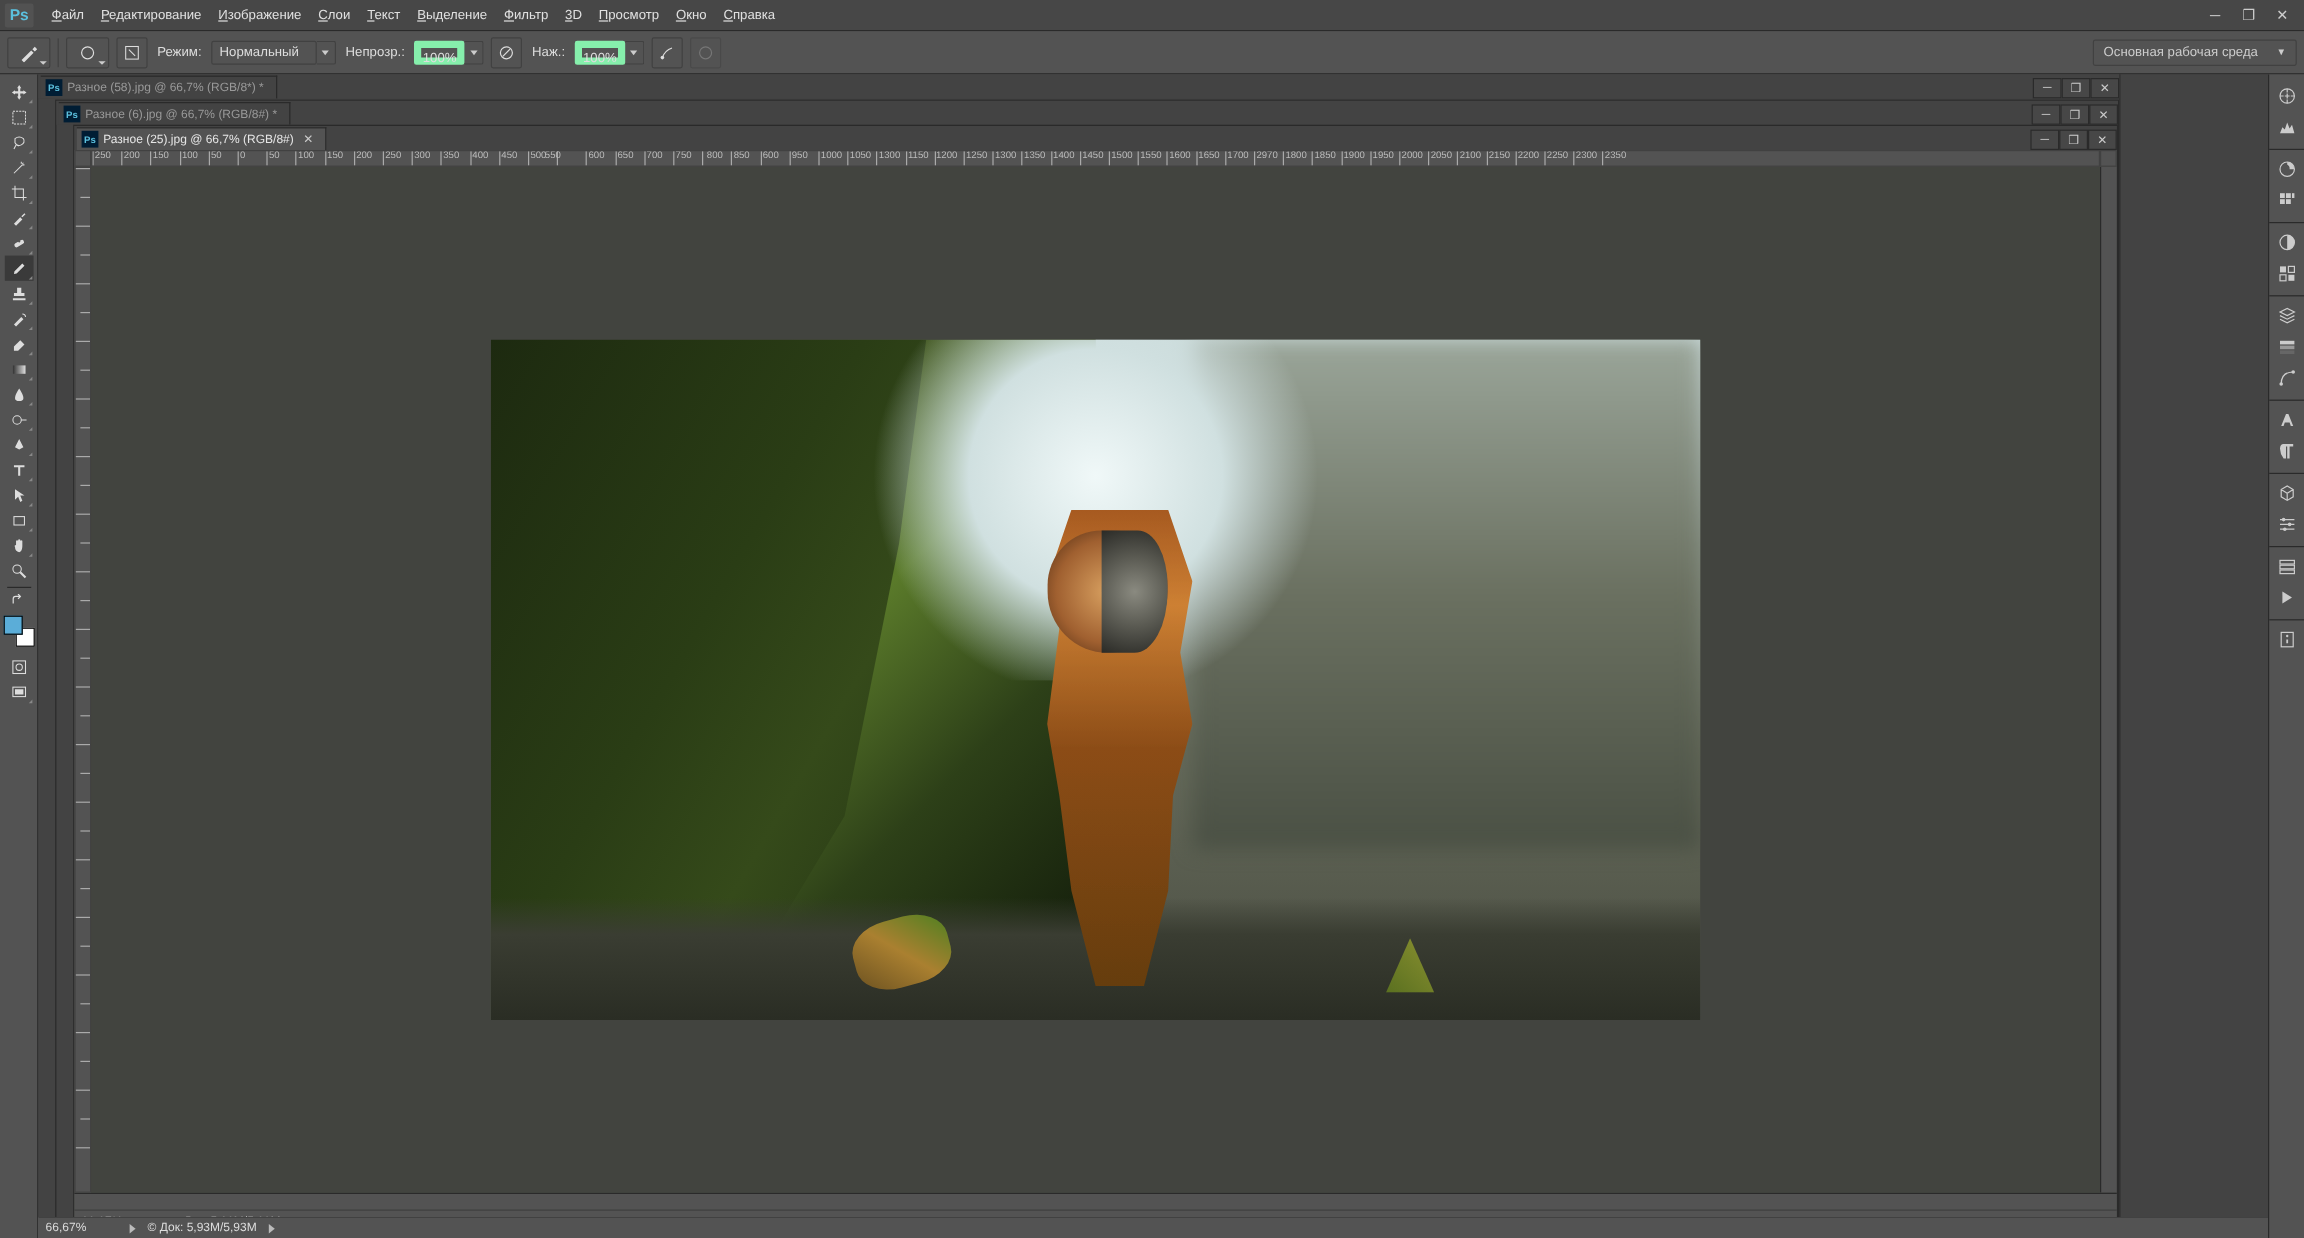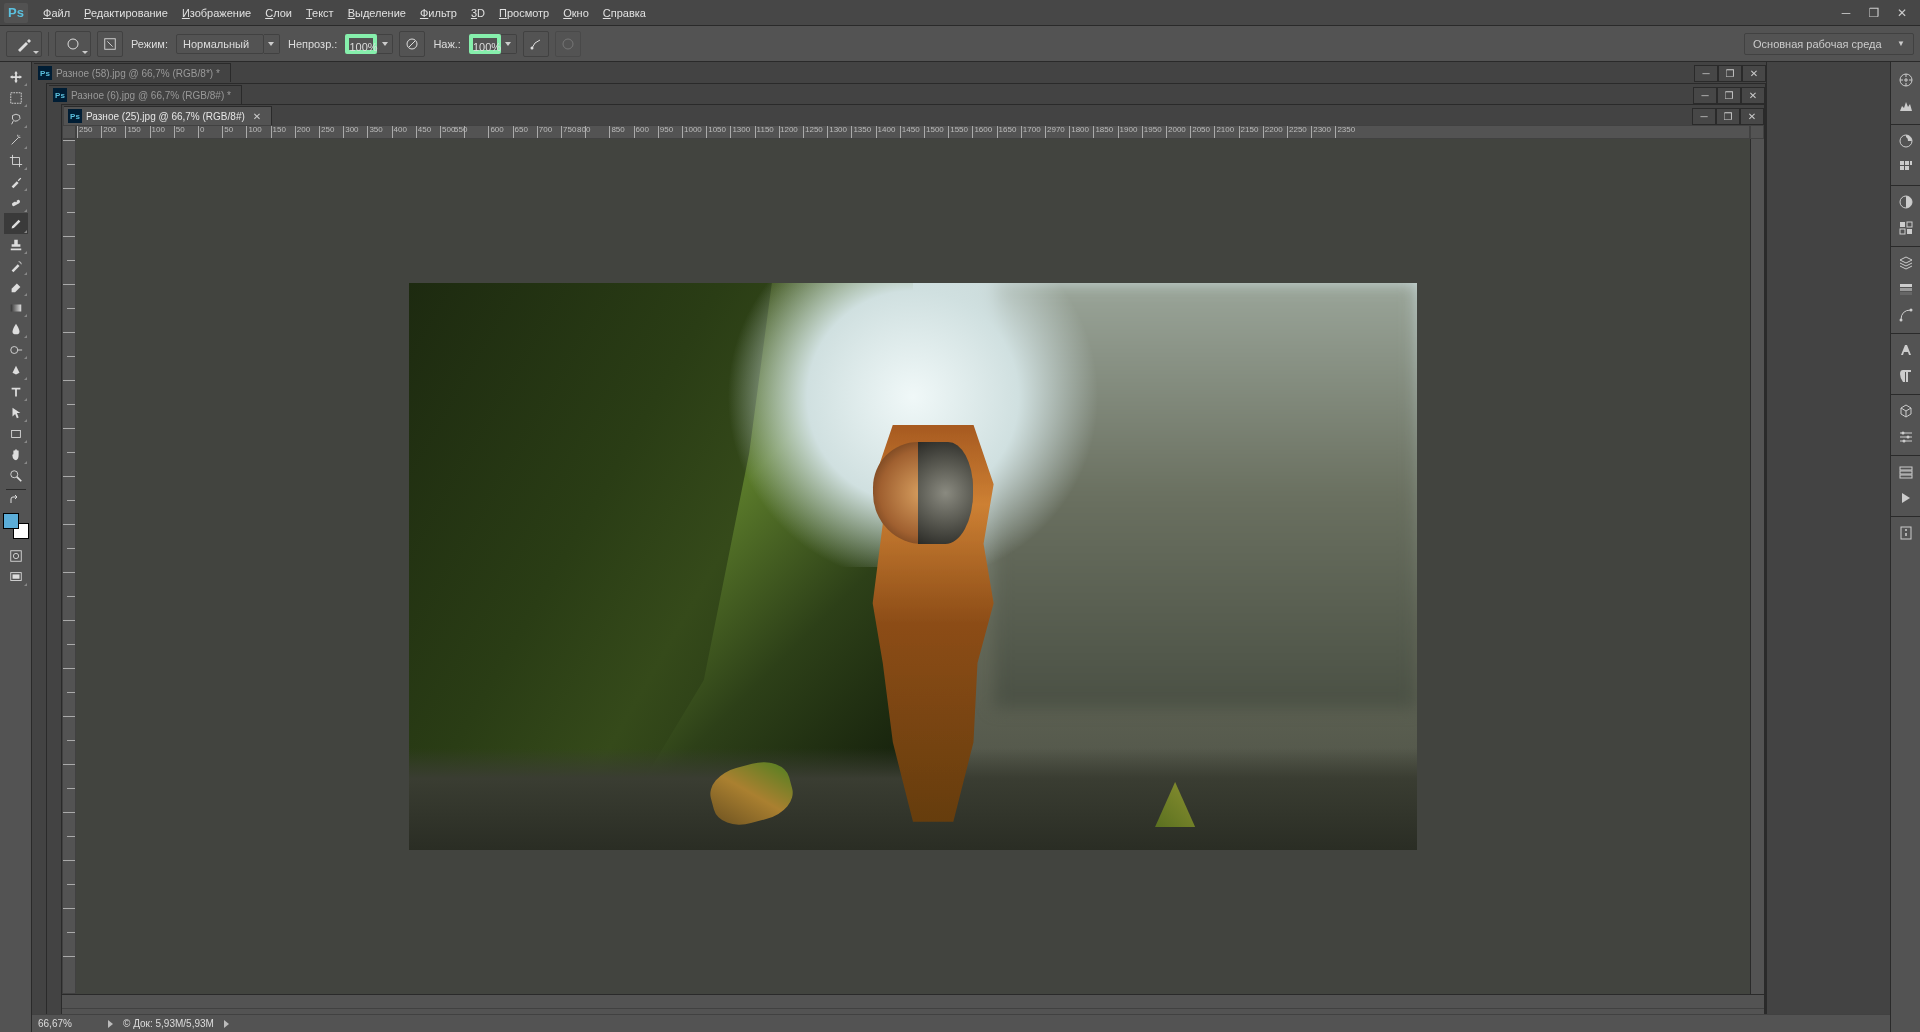--- a/index.html
+++ b/index.html
@@ -9,21 +9,21 @@
 .menu-bar .mi{padding:0 7px;height:20px;line-height:20px;color:#e0e0e0;cursor:default}
 .menu-bar .mi:first-letter{text-decoration:underline}
 .win-controls{margin-left:auto;display:flex;gap:12px;padding-right:10px}
 .win-controls span{width:16px;height:14px;display:flex;align-items:center;justify-content:center;color:#ccc;font-size:12px}
 .options-bar{height:36px;background:#535353;display:flex;align-items:center;padding:0 6px;gap:6px;border-bottom:1px solid #2a2a2a}
 .opt-btn{width:26px;height:26px;background:#535353;border:1px solid #414141;border-radius:2px;display:flex;align-items:center;justify-content:center;color:#ddd;position:relative;cursor:pointer}
 .opt-btn.small-drop{width:36px}
 .opt-drop-arrow{position:absolute;right:2px;bottom:2px;width:0;height:0;border-left:3px solid transparent;border-right:3px solid transparent;border-top:3px solid #ccc}
 .opt-label{color:#ddd;padding:0 2px}
 .opt-input{height:20px;background:#535353;border:1px solid #414141;color:#ddd;padding:0 6px;display:flex;align-items:center;min-width:88px;border-radius:2px}
-.opt-num{width:32px;height:20px;background:#535353;border:4px solid #86efac;color:#ddd;text-align:center;line-height:18px;border-radius:2px}
+.opt-num{width:42px;height:20px;background:#535353;border:6px solid #86efac;color:#ddd;text-align:center;line-height:18px;border-radius:2px}
 .dd-arrow{width:16px;height:20px;border:1px solid #414141;border-left:none;display:flex;align-items:center;justify-content:center;border-radius:0 2px 2px 0;cursor:pointer}
 .dd-arrow::after{content:"";width:0;height:0;border-left:3px solid transparent;border-right:3px solid transparent;border-top:4px solid #ccc}
 .workspace-selector{margin-left:auto;height:22px;background:#535353;border:1px solid #414141;padding:0 8px;display:flex;align-items:center;width:170px;justify-content:space-between;border-radius:2px;cursor:pointer}
 .main-area{display:flex;height:calc(100% - 62px)}
 .toolbox{width:32px;background:#535353;display:flex;flex-direction:column;align-items:center;padding-top:4px;gap:0;border-right:1px solid #2a2a2a}
 .tool{width:24px;height:21px;display:flex;align-items:center;justify-content:center;color:#ddd;cursor:pointer;position:relative;margin-bottom:0}
 .tool.active{background:#3a3a3a}
 .tool-tri{position:absolute;right:1px;bottom:1px;width:0;height:0;border-left:3px solid transparent;border-bottom:3px solid #888}
 .color-swatches{width:26px;height:26px;position:relative;margin-top:6px}
 .fg-swatch{position:absolute;left:0;top:0;width:16px;height:16px;background:#5badd8;border:1px solid #000}
@@ -395,21 +395,21 @@
                 <div class="ruler-num" style="left: 376px;">550</div>
                 <div class="ruler-tick major" style="left: 411.4px;"></div>
                 <div class="ruler-num" style="left: 412.4px;">600</div>
                 <div class="ruler-tick major" style="left: 435.6px;"></div>
                 <div class="ruler-num" style="left: 436.6px;">650</div>
                 <div class="ruler-tick major" style="left: 459.8px;"></div>
                 <div class="ruler-num" style="left: 460.8px;">700</div>
                 <div class="ruler-tick major" style="left: 484px;"></div>
                 <div class="ruler-num" style="left: 485px;">750</div>
                 <div class="ruler-tick major" style="left: 508.2px;"></div>
-                <div class="ruler-num" style="left: 499px;">800</div>
+                <div class="ruler-num" style="left: 511px;">800</div>
                 <div class="ruler-tick major" style="left: 532.4px;"></div>
                 <div class="ruler-num" style="left: 533.4px;">850</div>
                 <div class="ruler-tick major" style="left: 556.6px;"></div>
                 <div class="ruler-num" style="left: 557.6px;">600</div>
                 <div class="ruler-tick major" style="left: 580.8px;"></div>
                 <div class="ruler-num" style="left: 581.8px;">950</div>
                 <div class="ruler-tick major" style="left: 605px;"></div>
                 <div class="ruler-num" style="left: 606px;">1000</div>
                 <div class="ruler-tick major" style="left: 629.2px;"></div>
                 <div class="ruler-num" style="left: 630.2px;">1050</div>

